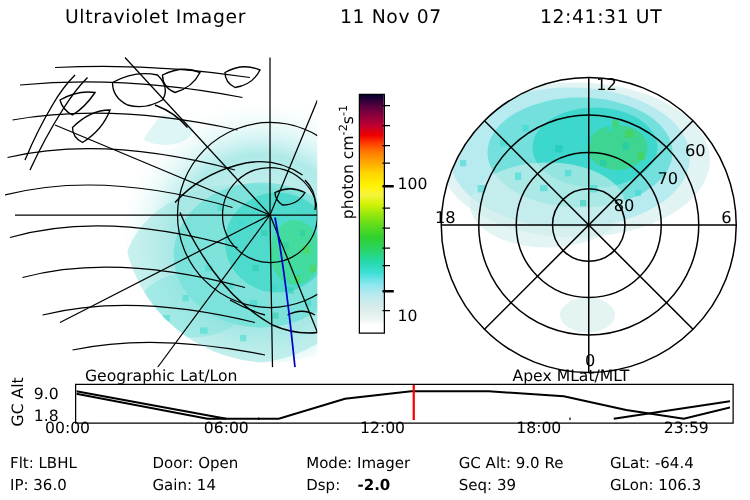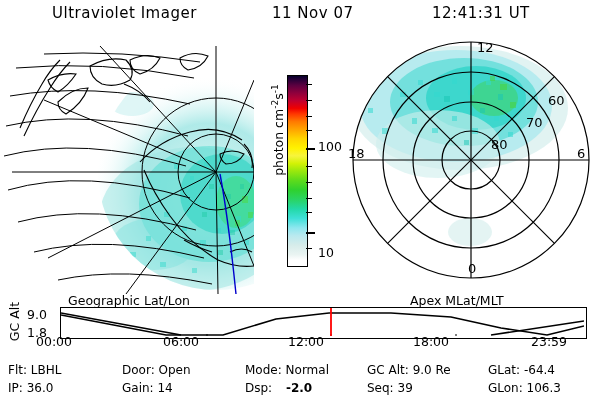--- a/index.html
+++ b/index.html
@@ -9,21 +9,21 @@
 
   
   #header{position:absolute;left:0;top:4px;width:600px;height:26px;}
   #header .h-item{position:absolute;top:0;font-size:15px;letter-spacing:0.5px;white-space:nowrap;}
   #title{left:52px;}
   #hdate{left:272px;}
   #htime{left:432px;}
 
   
   #geo-panel{position:absolute;left:4px;top:44px;width:250px;height:250px;overflow:hidden;}
-  #mlt-panel{position:absolute;left:348px;top:36px;width:250px;height:252px;overflow:hidden;}
+  #mlt-panel{position:absolute;left:348px;top:56px;width:250px;height:252px;overflow:hidden;}
   #geo-panel svg,#mlt-panel svg{display:block;}
 
   .panel-caption{position:absolute;font-size:12.5px;white-space:nowrap;}
   #geo-caption{left:68px;top:293px;}
   #mlt-caption{left:410px;top:293px;}
 
   
   #cbar-wrap{position:absolute;left:258px;top:60px;width:90px;height:240px;}
   #cbar{position:absolute;left:29px;top:15px;width:19px;height:190px;
         border:1px solid #000;
@@ -329,21 +329,21 @@
       <span>Door:</span>
       <span>Open</span>
     </div>
     <div class="cell row2 c2">
       <span>Gain:</span>
       <span>14</span>
     </div>
 
     <div class="cell row1 c3">
       <span>Mode:</span>
-      <span>Normal</span>
+      <span>Imager</span>
     </div>
     <div class="cell row2 c3">
       <span>Dsp:</span>
       <span style="padding-left:10px;font-weight:bold;">-2.0</span>
     </div>
 
     <div class="cell row1 c4">
       <span>GC Alt:</span>
       <span>9.0 Re</span>
     </div>

